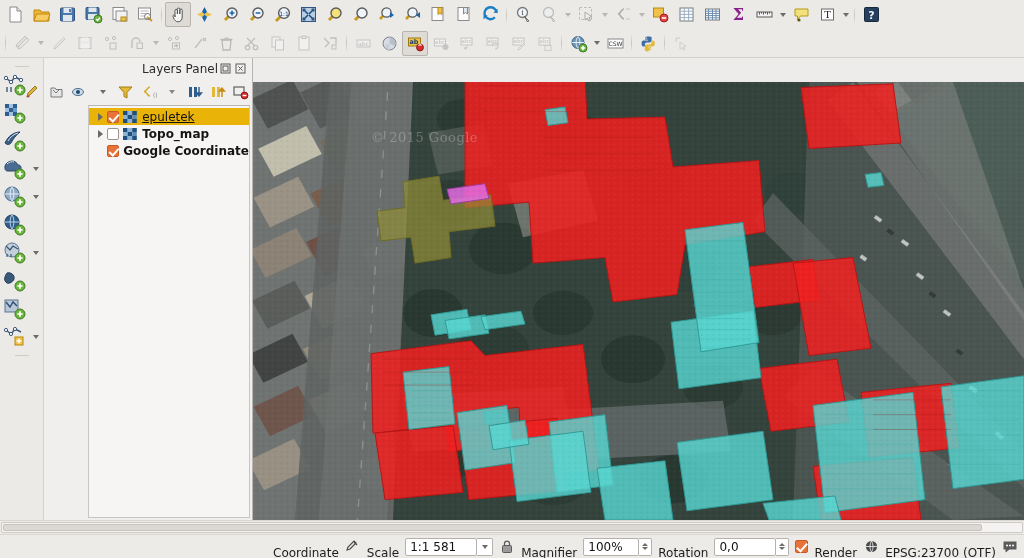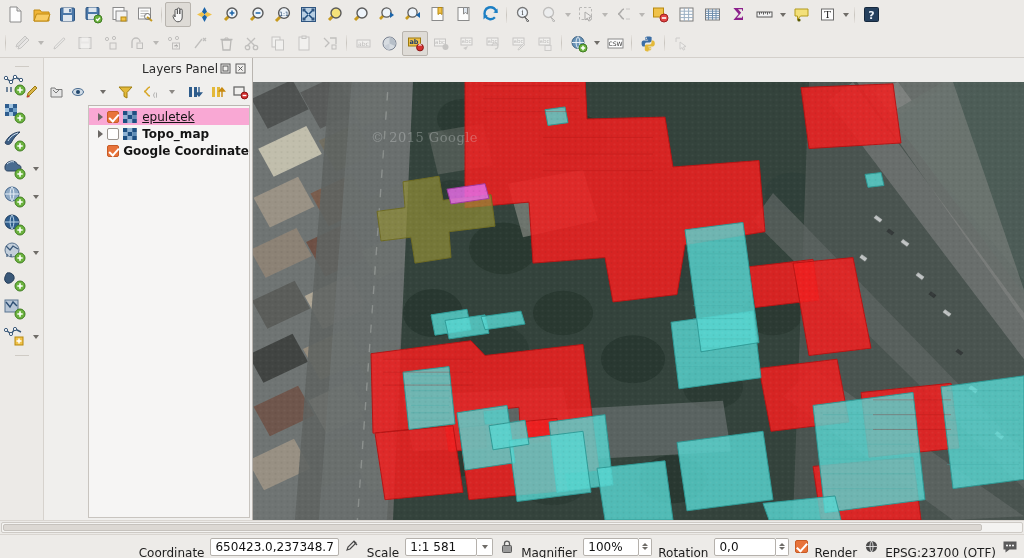--- a/index.html
+++ b/index.html
@@ -71,21 +71,21 @@
     height: 26px; display: flex; align-items: center; padding-left: 6px;
     gap: 0px;
   }
   .ptb { width: 23px; height: 22px; display:flex; align-items:center; justify-content:center; }
   .layer-list {
     flex: 1 1 auto; background: #f6f5f4; margin: 0 2px 2px 2px;
     border: 1px solid #c8c4bf; border-top-color:#bab6b1;
     padding-top: 2px; overflow: hidden;
   }
   .lrow { display: flex; align-items: center; height: 17px; padding-left: 4px; }
-  .lrow.sel { background: #f9a8d4; }
+  .lrow.sel { background: #eab308; }
   .expander { width: 14px; display: flex; align-items: center; justify-content: center; }
   .expander i {
     display:block; border-top: 4px solid transparent; border-bottom: 4px solid transparent;
     border-left: 5px solid #6b6764;
   }
   .expander.blank i { border: 0; }
   .chk {
     width: 12px; height: 12px; border: 1px solid #9a9590; background: #fff;
     border-radius: 2px; margin-right: 4px; position: relative; flex:0 0 auto;
   }
@@ -1034,21 +1034,20 @@
   </div>
 
   <div class="hscroll">
     <div class="track">
       <div class="thumb"></div>
     </div>
   </div>
 
   <div class="status">
     <span class="lbl">Coordinate</span>
-    <span class="sfield coord">650423.0,237348.7</span>
     <span class="sicon">
       <svg width="15" height="15" viewBox="0 0 15 15">
           <path d="M2 11l3-1 6-6-2-2-6 6z" fill="none" stroke="#4a4a4a" stroke-width="1.2"></path>
           <path d="M9 3l3 3" stroke="#4a4a4a" stroke-width="1.2"></path>
         </svg>
     </span>
     <span class="lbl">Scale</span>
     <span class="combo">
       <span class="sfield scale">1:1 581</span>
       <span class="arrow">

